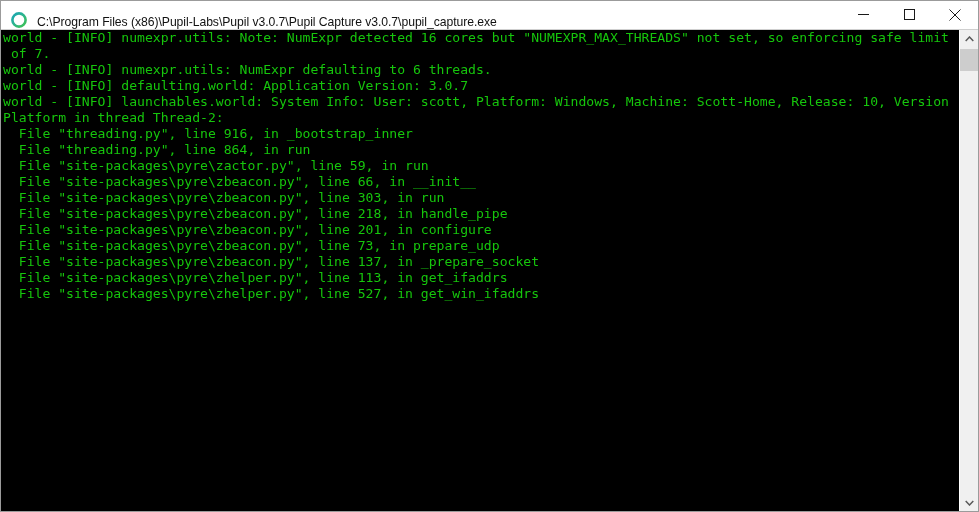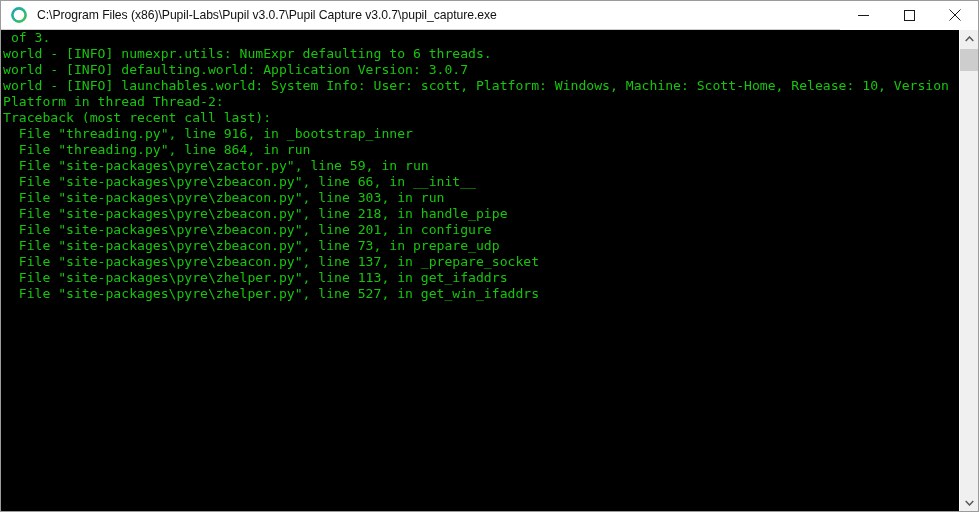--- a/index.html
+++ b/index.html
@@ -28,21 +28,21 @@
   }
 
   
   #title-bar {
     position: relative;
     height: 23px;
     min-height: 29px;
     background: #ffffff;
     border-bottom: 1px solid #cfcfcf;
     display: flex;
-    align-items: center;
+    align-items: flex-end;
     box-sizing: border-box;
     user-select: none;
   }
 
   #app-icon {
     width: 18px;
     height: 18px;
     margin-left: 9px;
     margin-right: 9px;
     flex: 0 0 auto;
@@ -194,26 +194,26 @@
           <line x1="11.5" y1="0.5" x2="0.5" y2="11.5" stroke="#1a1a1a" stroke-width="1"></line>
         </svg>
       </button>
 
     </div>
   </div>
 
   <div id="console-area">
 
     <div id="console-output">
-        <div class="console-line"> of 3.</div>
+        <div class="console-line">world - [INFO] numexpr.utils: Note: NumExpr detected 16 cores but "NUMEXPR_MAX_THREADS" not set, so enforcing safe limit</div>
+        <div class="console-line"> of 7.</div>
         <div class="console-line">world - [INFO] numexpr.utils: NumExpr defaulting to 6 threads.</div>
         <div class="console-line">world - [INFO] defaulting.world: Application Version: 3.0.7</div>
         <div class="console-line">world - [INFO] launchables.world: System Info: User: scott, Platform: Windows, Machine: Scott-Home, Release: 10, Version</div>
         <div class="console-line">Platform in thread Thread-2:</div>
-        <div class="console-line">Traceback (most recent call last):</div>
         <div class="console-line">  File "threading.py", line 916, in _bootstrap_inner</div>
         <div class="console-line">  File "threading.py", line 864, in run</div>
         <div class="console-line">  File "site-packages\pyre\zactor.py", line 59, in run</div>
         <div class="console-line">  File "site-packages\pyre\zbeacon.py", line 66, in __init__</div>
         <div class="console-line">  File "site-packages\pyre\zbeacon.py", line 303, in run</div>
         <div class="console-line">  File "site-packages\pyre\zbeacon.py", line 218, in handle_pipe</div>
         <div class="console-line">  File "site-packages\pyre\zbeacon.py", line 201, in configure</div>
         <div class="console-line">  File "site-packages\pyre\zbeacon.py", line 73, in prepare_udp</div>
         <div class="console-line">  File "site-packages\pyre\zbeacon.py", line 137, in _prepare_socket</div>
         <div class="console-line">  File "site-packages\pyre\zhelper.py", line 113, in get_ifaddrs</div>

